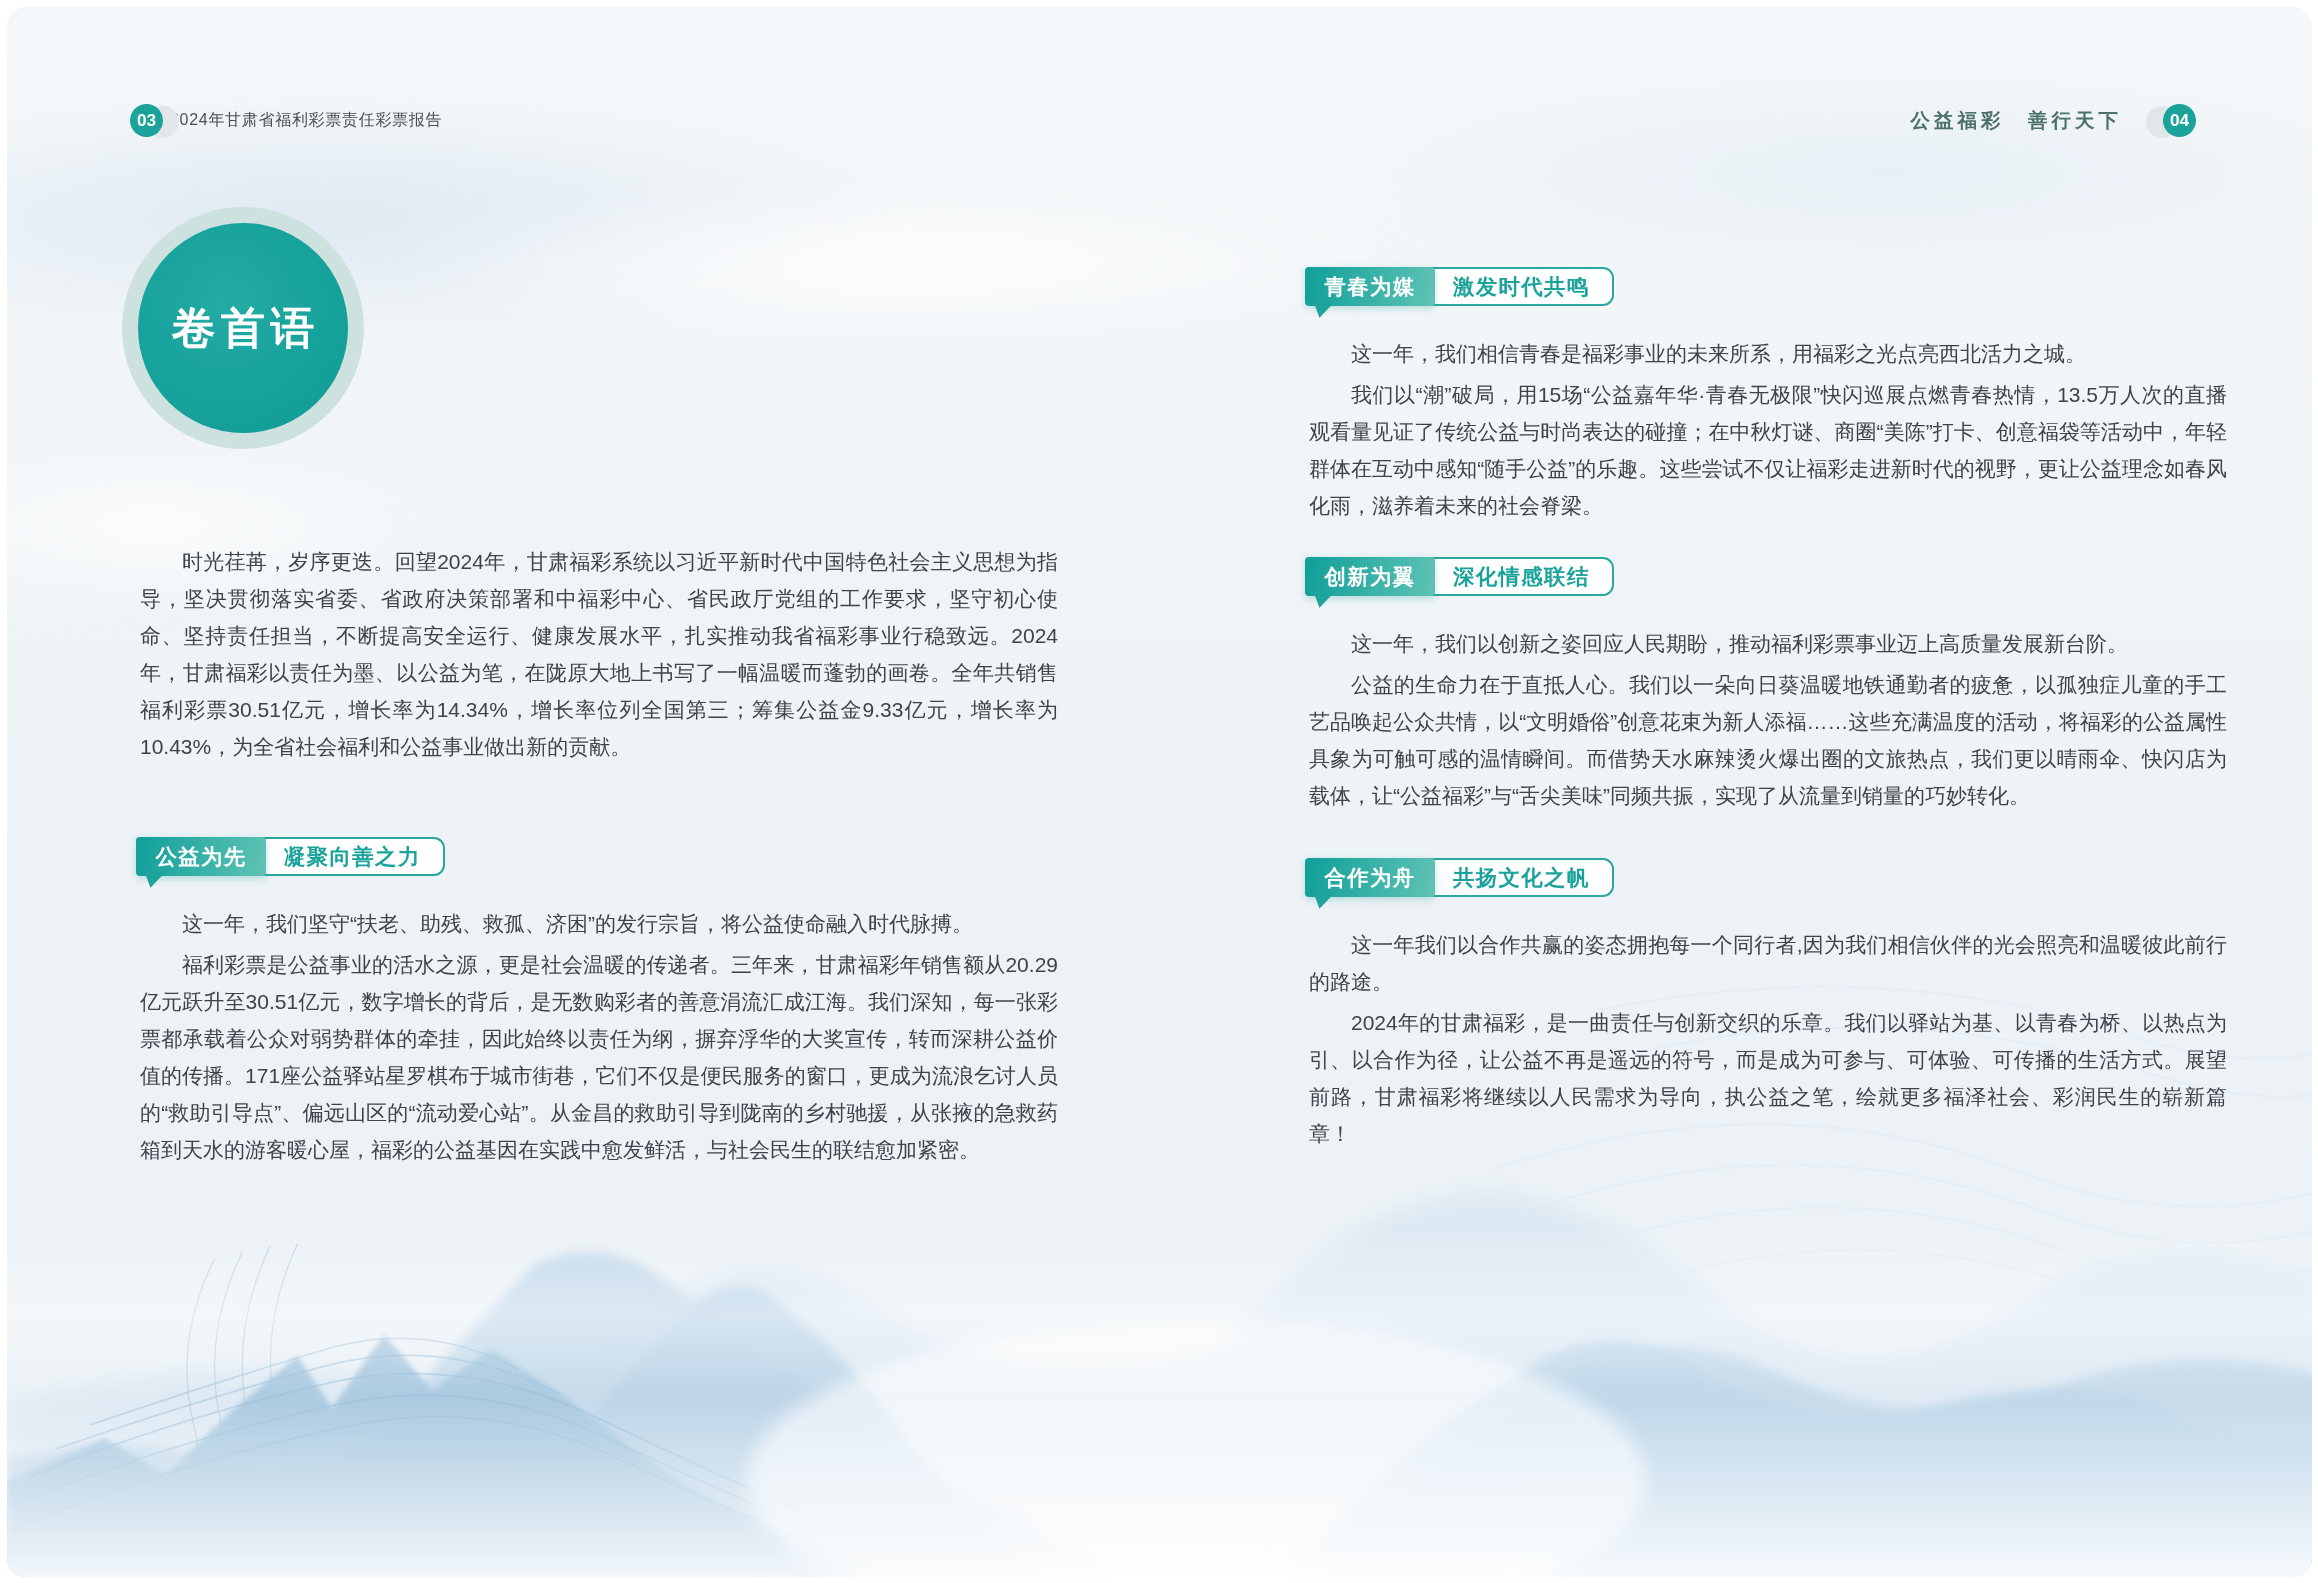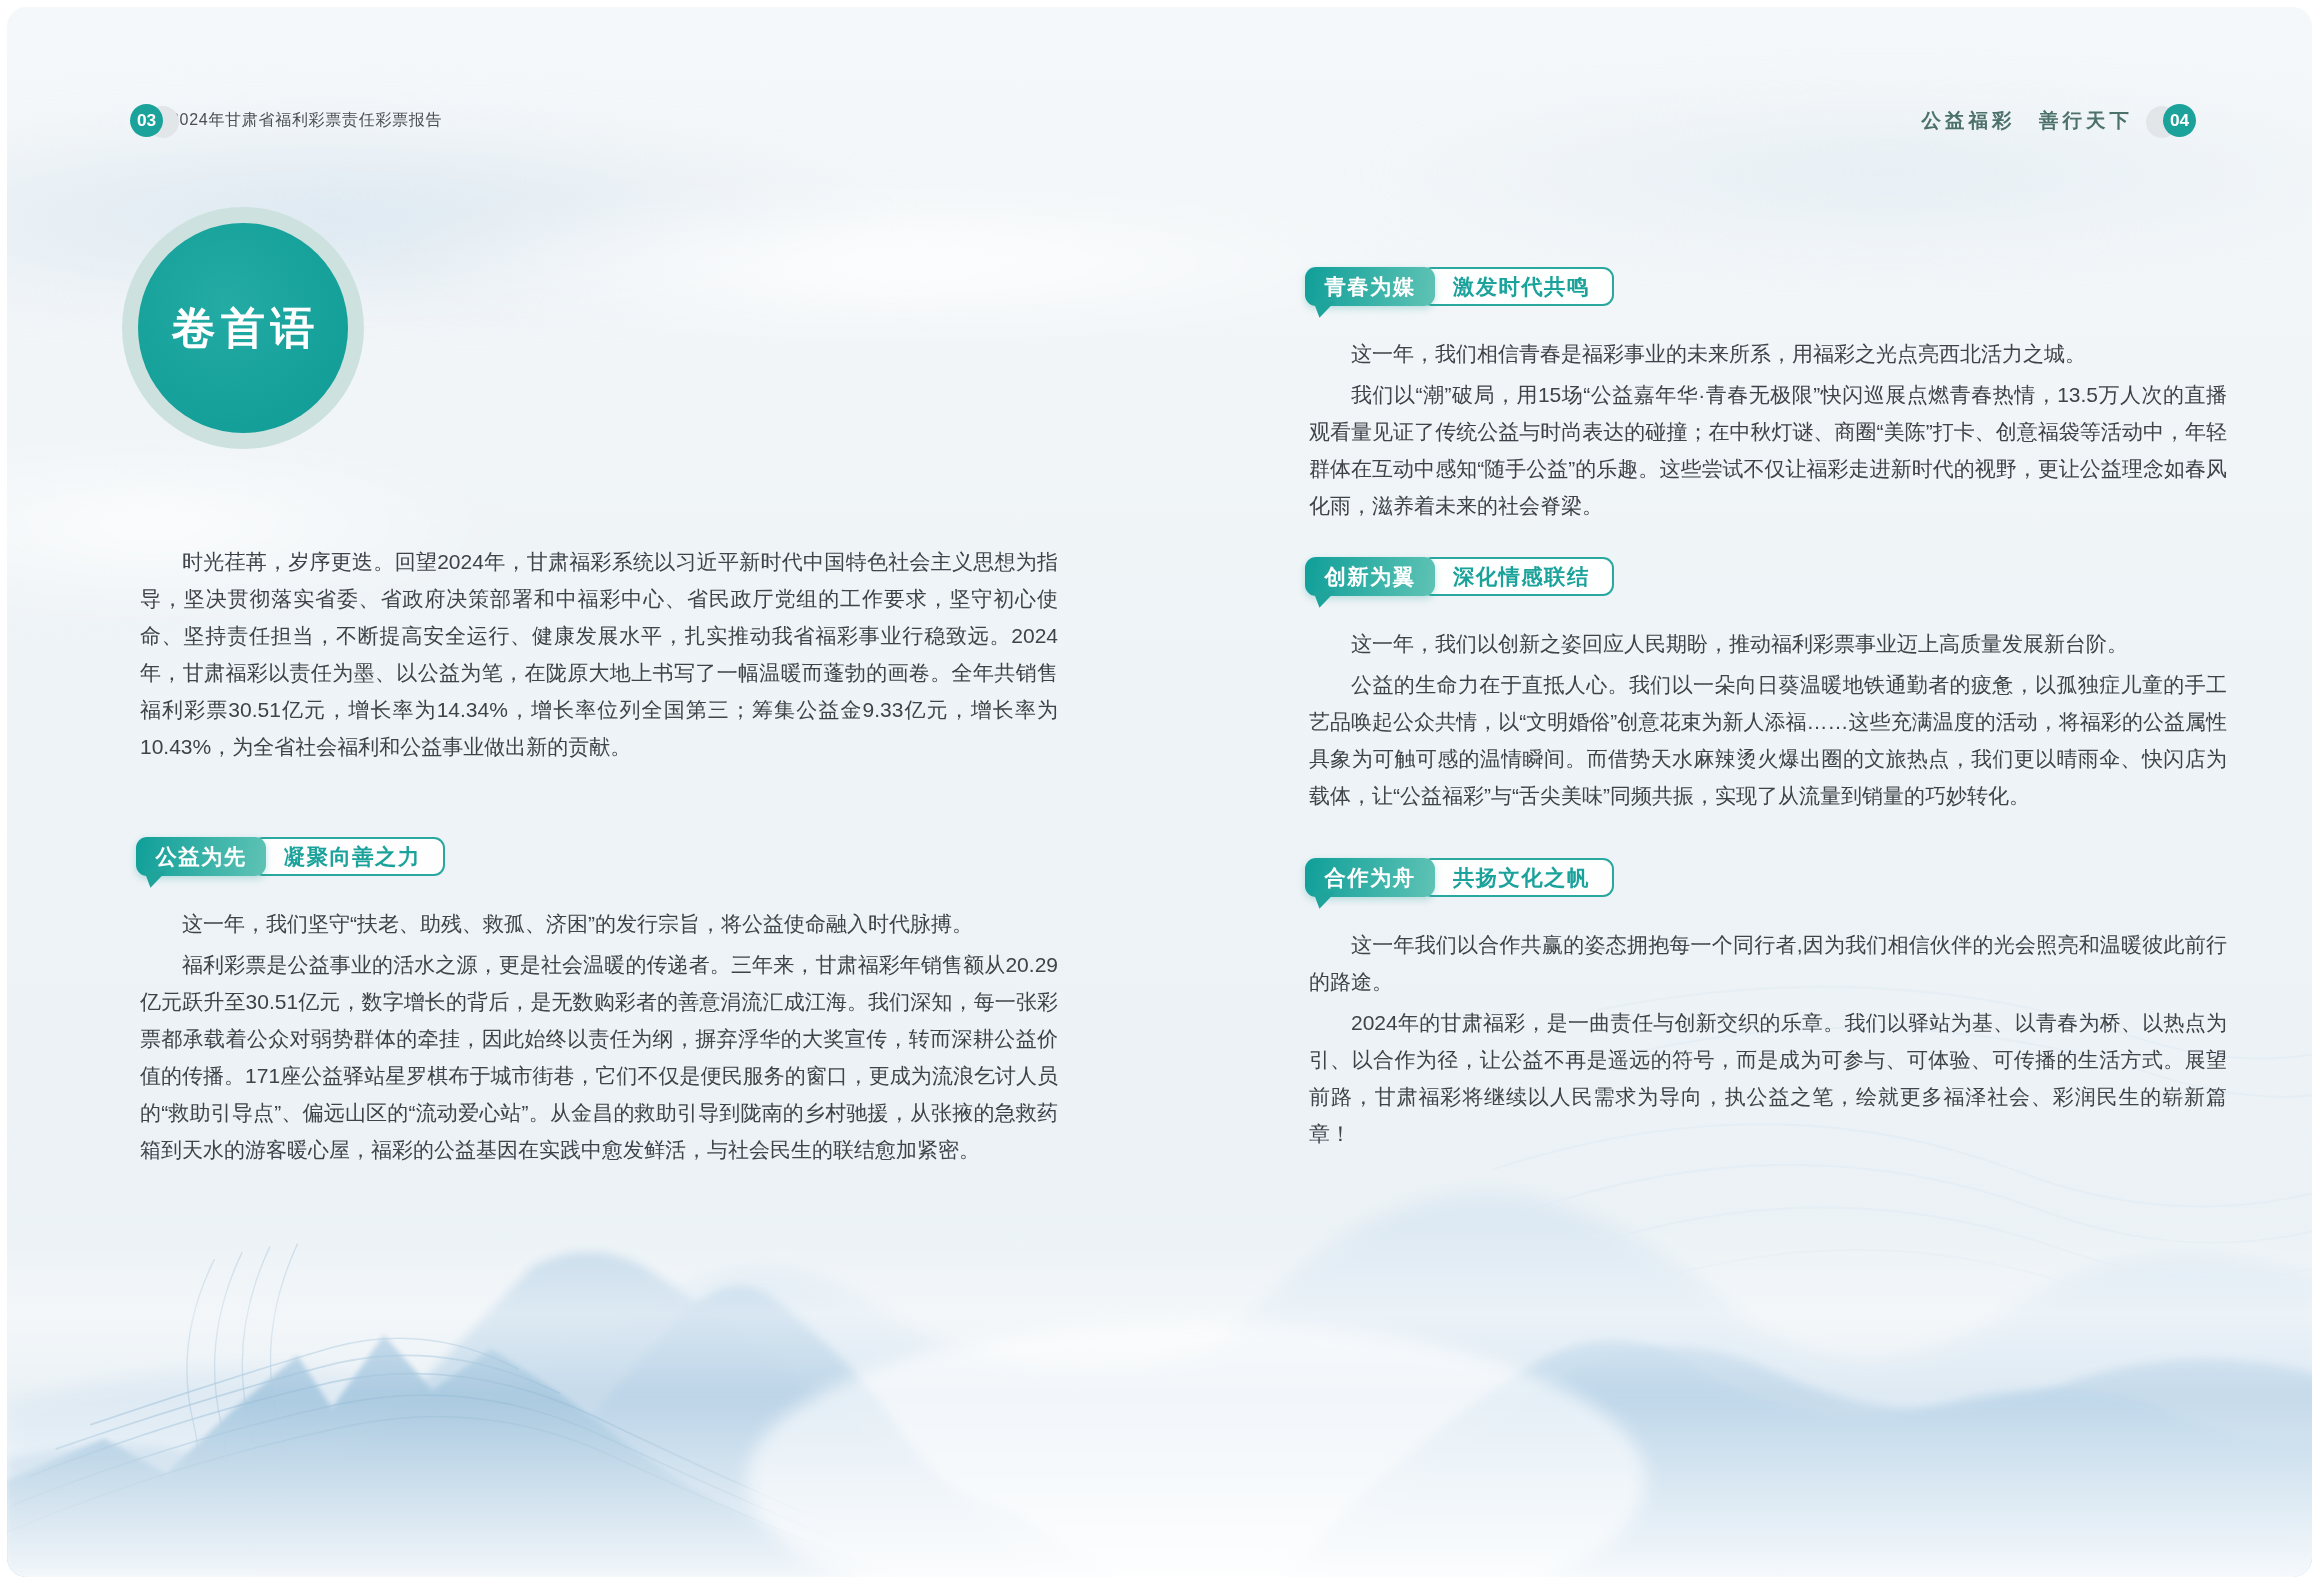--- a/index.html
+++ b/index.html
@@ -26,21 +26,21 @@
     background:radial-gradient(ellipse at 55% 50%,rgba(221,233,241,.6),rgba(221,233,241,0) 70%);}
   .cloud.c4{left:-104px;top:429px;width:622px;height:180px;
     background:radial-gradient(ellipse at 40% 50%,rgba(255,255,255,.8),rgba(255,255,255,0) 70%);}
 
   .mountains{position:absolute;left:0;bottom:0;width:2319px;height:795px;z-index:1;}
 
   .content{position:absolute;inset:0;z-index:3;}
 
   
   .header-left{position:absolute;left:123px;top:97px;display:flex;align-items:center;gap:7px;}
-  .header-right{position:absolute;right:116px;top:97px;display:flex;align-items:center;gap:30px;}
+  .header-right{position:absolute;right:116px;top:97px;display:flex;align-items:center;gap:41px;}
   .pagenum-wrap{position:relative;width:33px;height:33px;flex:0 0 33px;}
   .pagenum-shadow{position:absolute;top:2.1px;width:32px;height:32px;border-radius:50%;background:#e2e6e9;}
   .pagenum-wrap.shadow-right .pagenum-shadow{left:16.6px;}
   .pagenum-wrap.shadow-left .pagenum-shadow{left:-16.6px;}
   .pagenum{position:absolute;left:0;top:0;width:33px;height:33px;border-radius:50%;
     background:var(--accent,#1ba39b);color:#fff;display:flex;align-items:center;justify-content:center;
     font-size:17.3px;font-weight:bold;}
   .header-title{font-size:16px;font-weight:normal;color:#4a4f55;letter-spacing:0.7px;}
   .motto{display:flex;gap:23.5px;font-family:"DejaVu Serif","Liberation Serif",serif;
     font-weight:bold;font-size:19.4px;color:#4b7169;letter-spacing:4.1px;}
@@ -56,21 +56,21 @@
   
   .textblock{position:absolute;width:926px;}
   .textblock p{margin:4px;text-indent:2em;font-size:21px;line-height:37px;
     color:var(--body-text,#3e4349);text-align:justify;}
 
   
   .badge-row{display:flex;align-items:stretch;position:relative;height:39px;}
   .badge-tag{position:relative;z-index:2;display:flex;align-items:center;padding:0 19.4px;
     background:linear-gradient(100deg,#0f9f99 0%,#2fae a5 50%,#5fc3b5 100%);
     background:linear-gradient(100deg,#0f9f99 0%,#5fc3b5 100%);
-    border-radius:11px;color:#fff;font-size:21.4px;font-weight:bold;letter-spacing:1.4px;
+    border-radius:4px;color:#fff;font-size:21.4px;font-weight:bold;letter-spacing:1.4px;
     box-shadow:0 2.8px 7px rgba(20,150,145,.25);text-align:right;}
   .badge-tail{position:absolute;left:8.3px;bottom:-11.8px;width:22px;height:16.6px;
     background:#1fa49c;clip-path:polygon(0 0,100% 0,28% 100%);z-index:1;}
   .badge-sub{display:flex;align-items:center;margin-left:-14px;padding:0 22px 0 30px;
     border:2.1px solid #2aa89f;border-radius:11px;background:rgba(255,255,255,.92);
     color:var(--accent,#1ba39b);font-size:21.4px;font-weight:bold;letter-spacing:1.4px;z-index:1;}
   .section .paras{margin-top:29px;}
 
   .left-intro{left:129px;top:532px;}
   .left-section{left:129px;top:830px;}

